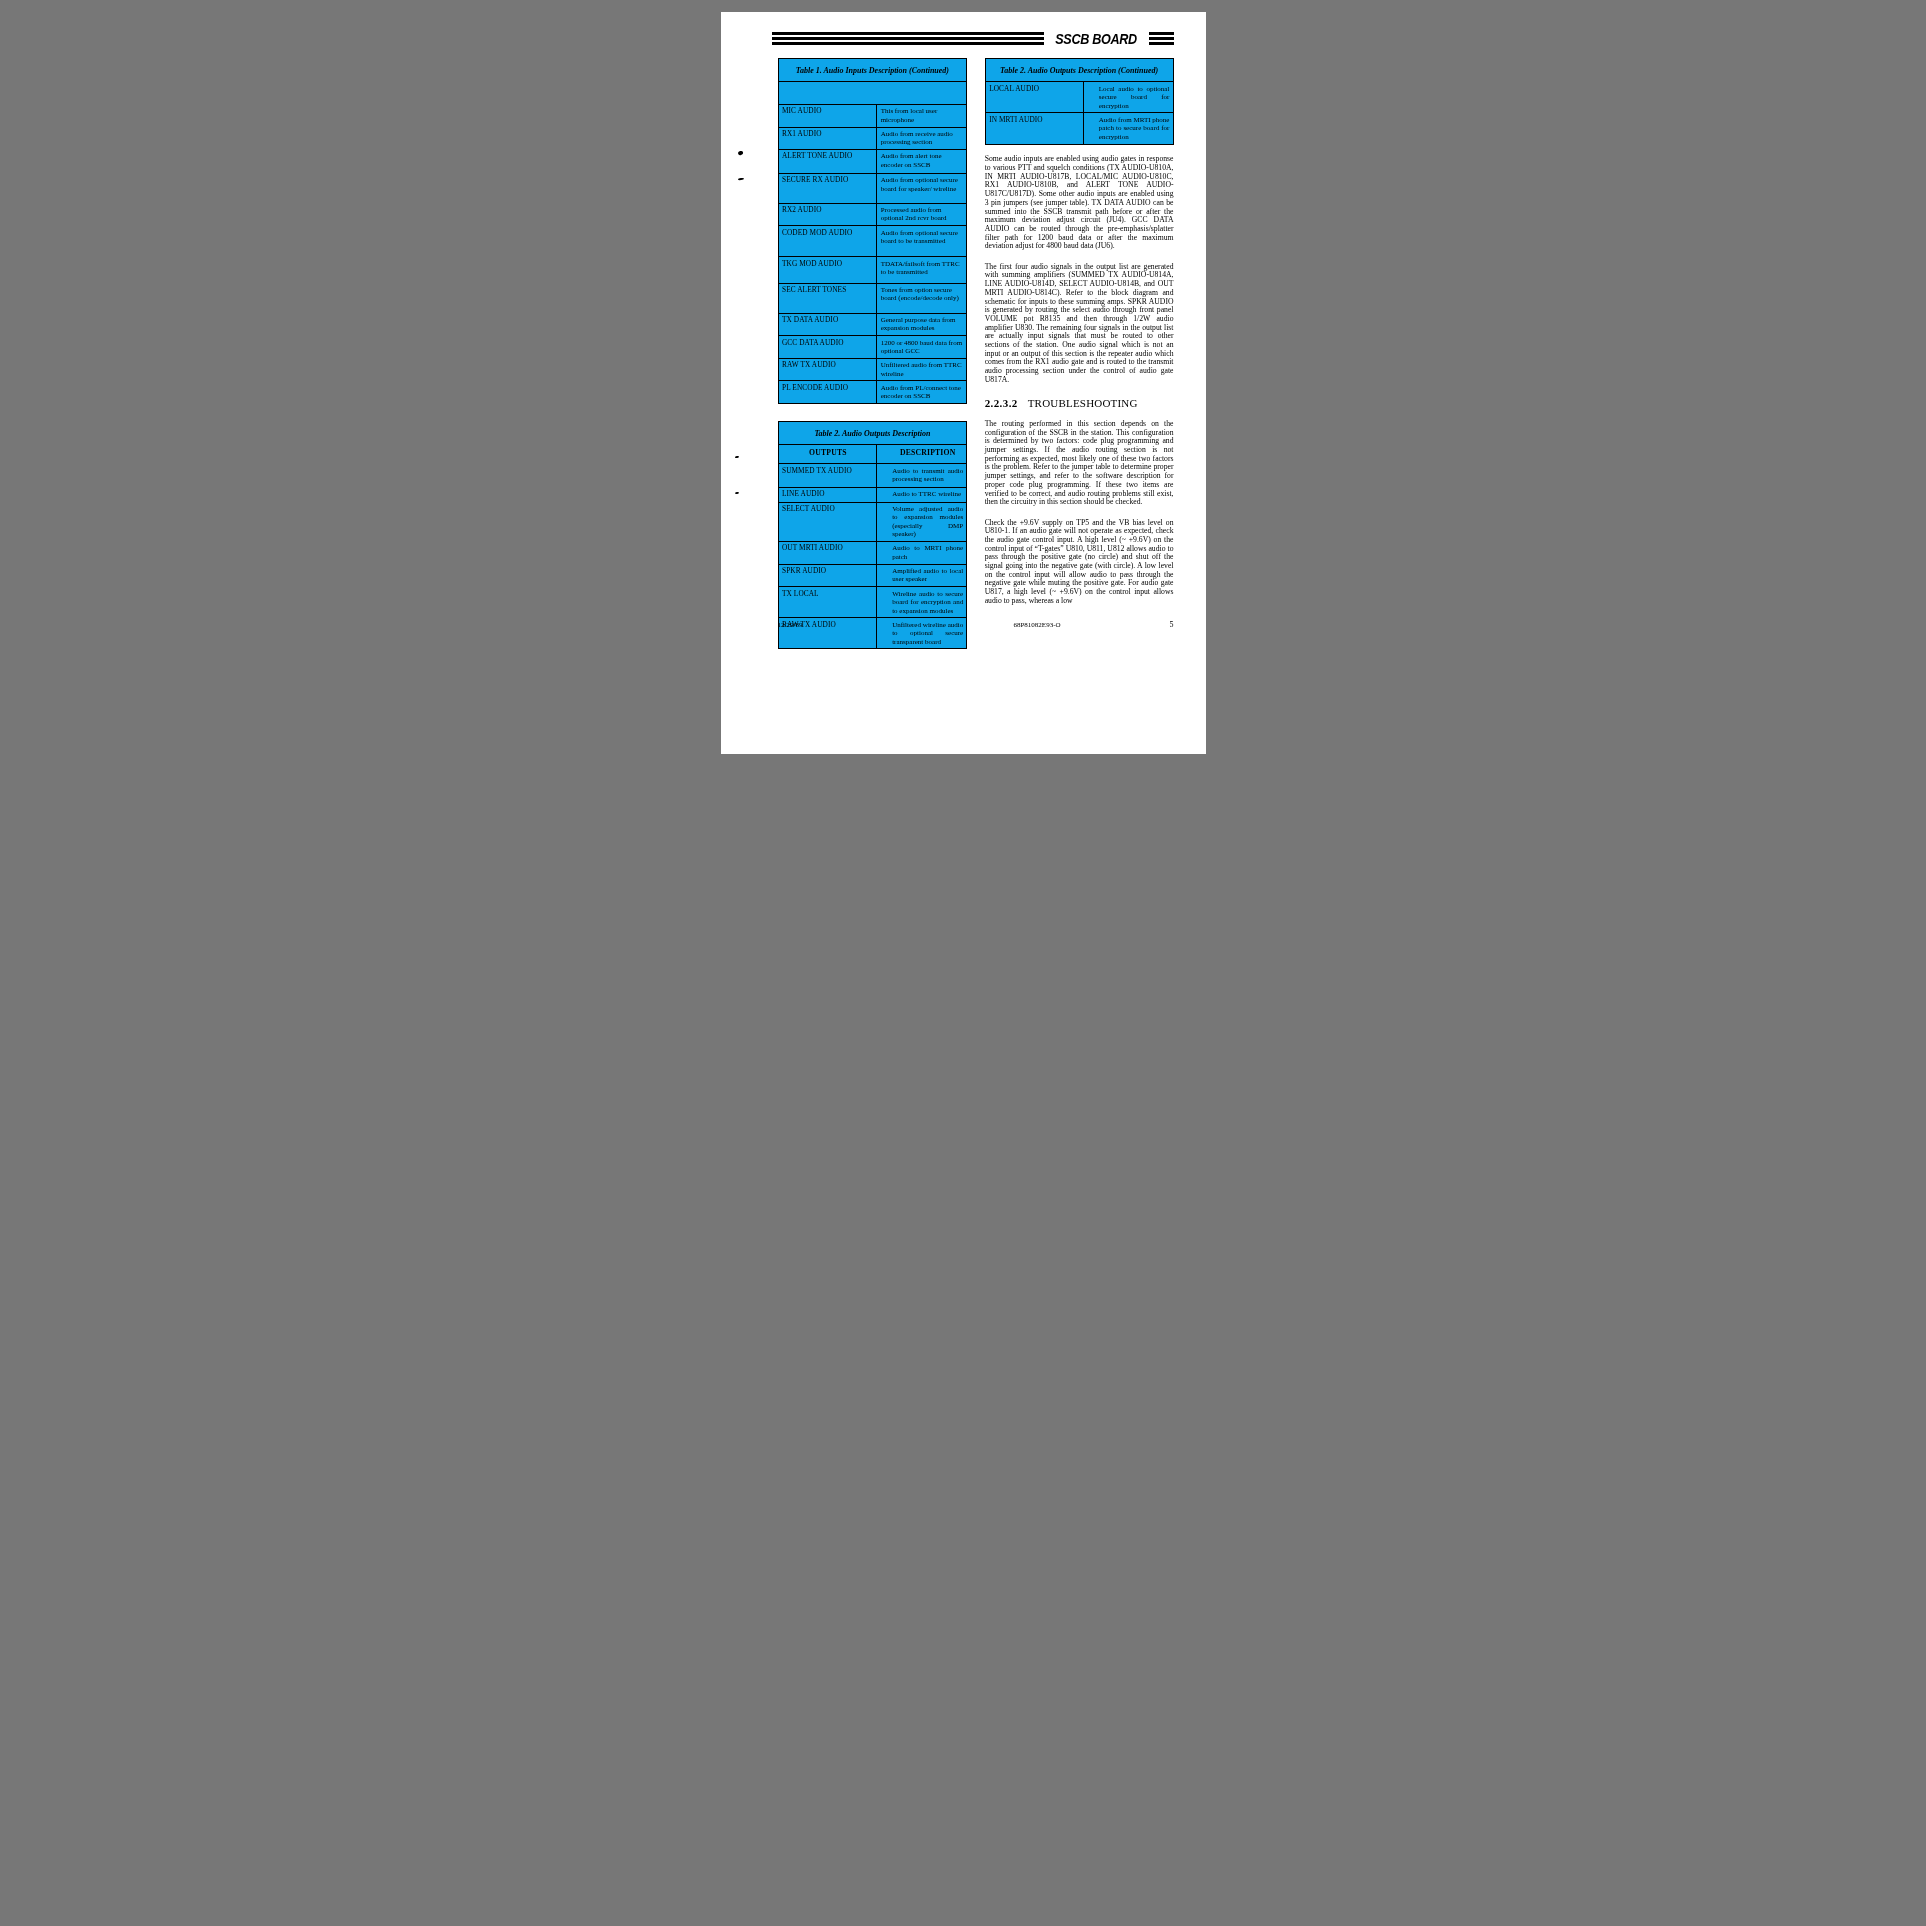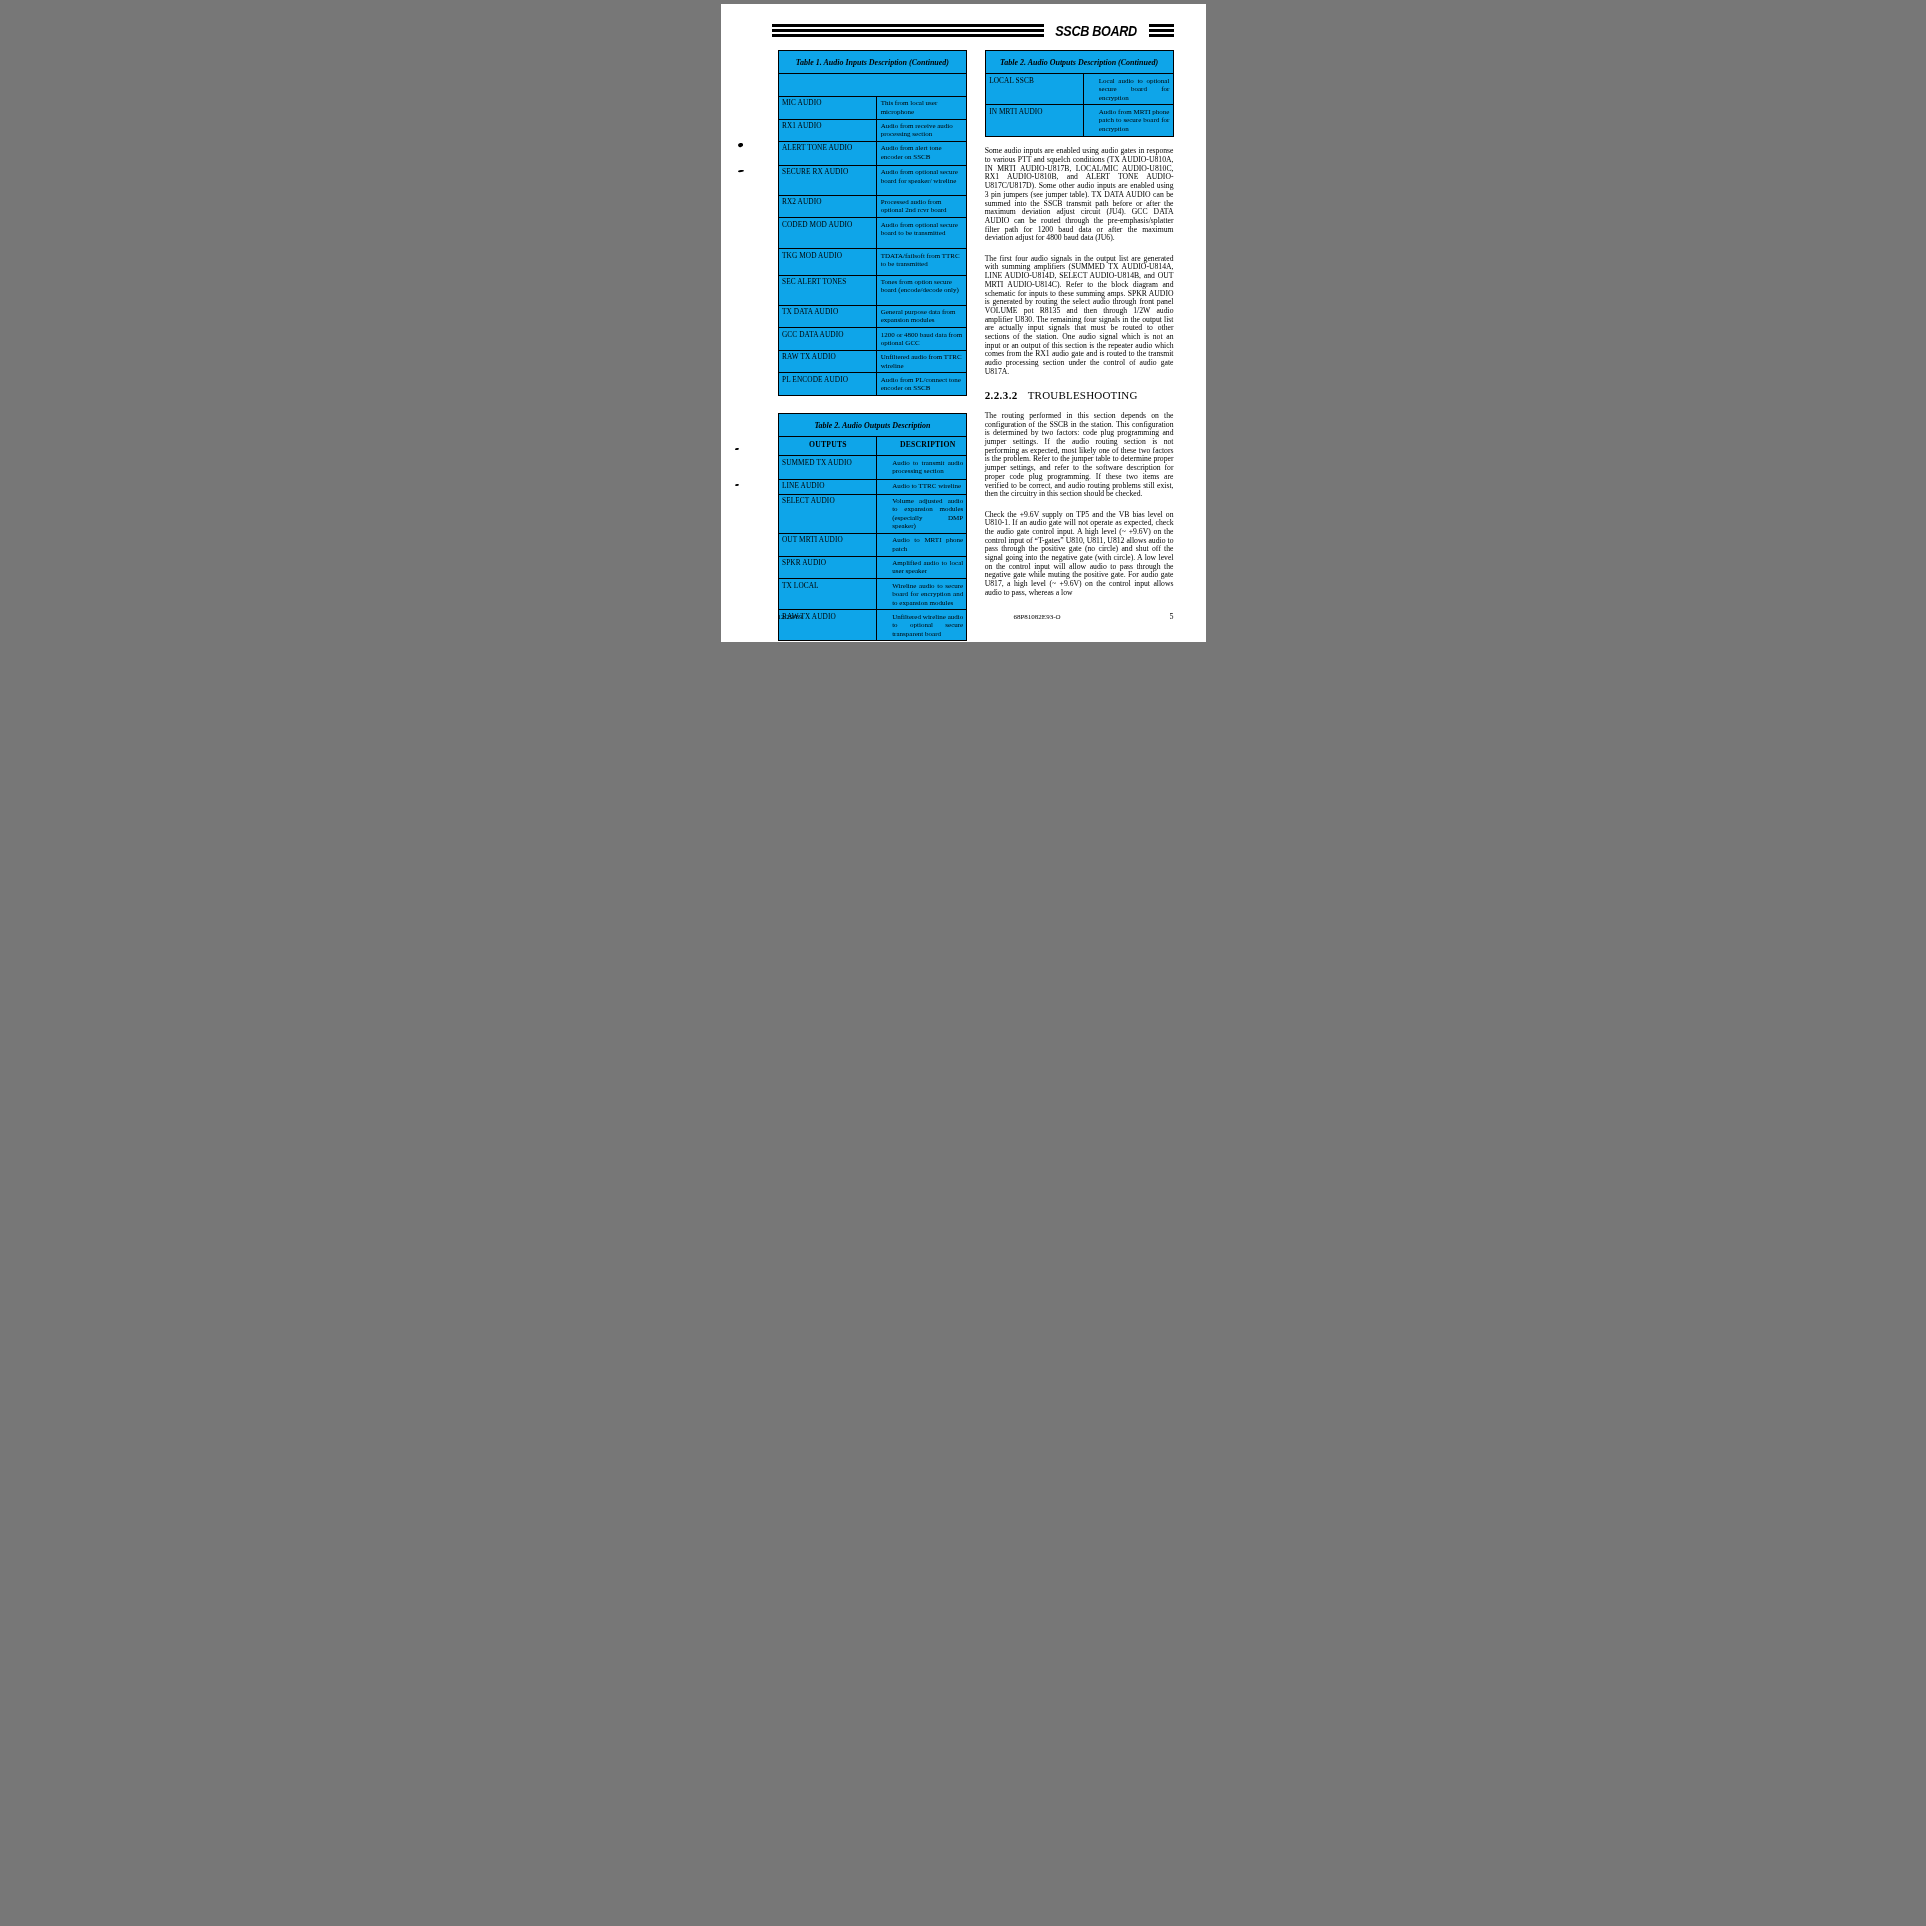--- a/index.html
+++ b/index.html
@@ -1,19 +1,19 @@
 <!DOCTYPE html>
 <html style="font-size:6.2px"><head>
 <meta charset="utf-8">
 <style>
   html,body{margin:0;padding:0;background:#777;}
   .page{
     position:relative;
-    width:485px;height:638px;
-    margin:4px auto;
+    width:485px;height:742px;
+    margin:12px auto;
     background:#ffffff;
     color:#000;
     font-family:"Liberation Serif","DejaVu Serif",serif;
     overflow:hidden;
   }
   
   .banner{
     position:absolute;top:19px;left:51px;right:32px;
     display:flex;align-items:center;
   }
@@ -211,21 +211,21 @@
         </div>
       </div>
 
     </div>
 
     <div class="col-right">
 
       <div class="dtable t2c">
         <div class="t-title">Table 2. Audio Outputs Description (Continued)</div>
         <div class="trow" style="min-height:21.6px">
-          <div class="tlabel">LOCAL SSCB</div>
+          <div class="tlabel">LOCAL AUDIO</div>
           <div class="tdesc">Local audio to optional secure board for encryption</div>
         </div>
         <div class="trow" style="min-height:29px">
           <div class="tlabel">IN MRTI AUDIO</div>
           <div class="tdesc">Audio from MRTI phone patch to secure board for encryption</div>
         </div>
       </div>
 
       <p class="bodytext p1">Some audio inputs are enabled using audio gates in response to various PTT and squelch conditions (TX AUDIO-U810A, IN MRTI AUDIO-U817B, LOCAL/MIC AUDIO-U810C, RX1 AUDIO-U810B, and ALERT TONE AUDIO-U817C/U817D). Some other audio inputs are enabled using 3 pin jumpers (see jumper table). TX DATA AUDIO can be summed into the SSCB transmit path before or after the maximum deviation adjust circuit (JU4). GCC DATA AUDIO can be routed through the pre-emphasis/splatter filter path for 1200 baud data or after the maximum deviation adjust for 4800 baud data (JU6).</p>
 

